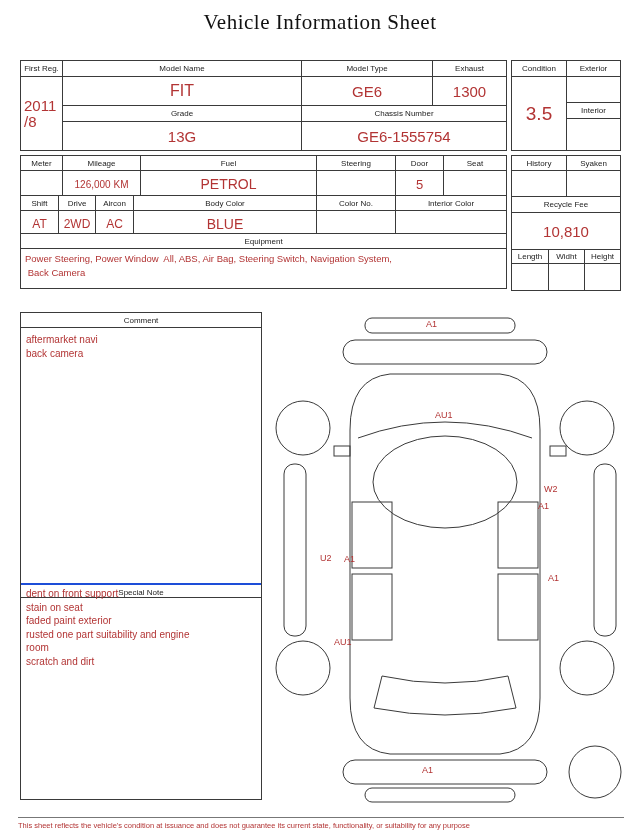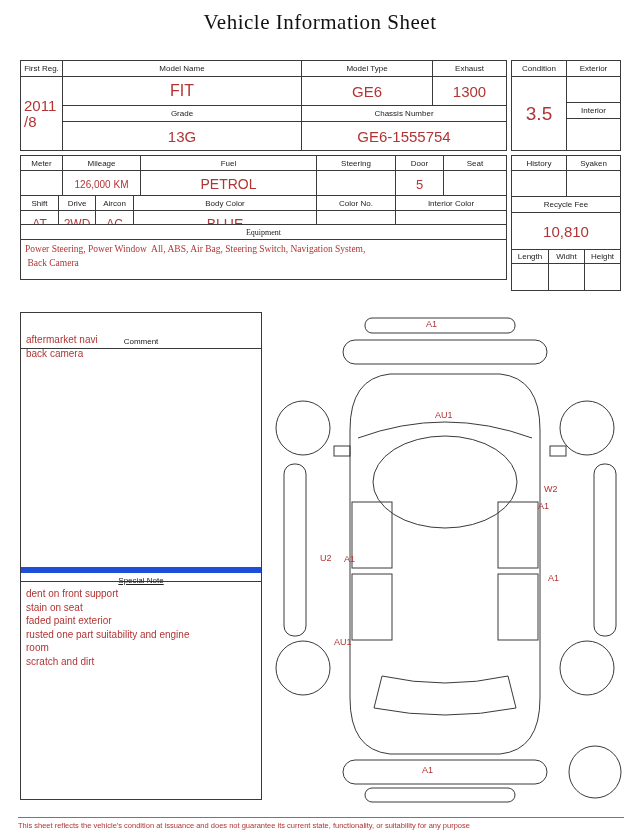--- a/index.html
+++ b/index.html
@@ -17,35 +17,35 @@
   .fs13 { font-size:13px; } .fs12 { font-size:12px; } .fs10 { font-size:10px; }
 
   tr.r16 { height:16px;padding-left:33px; } tr.r29 { height:29px; } tr.r26 { height:26px; } tr.r32 { height:32px; }
   tr.r15 { height:15px; } tr.r27 { height:27px; } tr.r14 { height:14px; }
   tr.r38 { height:38px; } tr.r40 { height:40px; }
 
   #t1  { left:20px;  top:60px; }
   #t1r { left:511px; top:60px; }
   #t2a { left:20px;  top:155px; }
   #t2b { left:20px;  top:195px; }
-  #t2c { left:20px;  top:224px;font-family:Liberation Serif, serif; }
+  #t2c { left:20px;  top:233px; }
   #r2a { left:511px; top:155px; }
   #r2b { left:511px; top:196px; }
   #r2c { left:511px; top:249px; }
 
   .firstreg-val { text-align:left; padding-left:3px; font-size:15px; line-height:16px; }
   .equip { text-align:left; padding:3px 4px; font-size:9.5px; line-height:1.45;
            white-space:pre-wrap; vertical-align:top; color:#b23434; }
 
   .comment-box { position:absolute; left:20px; top:312px; width:242px; height:488px;
                  border:1px solid #3a3a3a; background:#fff; }
   .box-hdr { position:absolute; left:0; right:0; height:15px; line-height:15px;
              text-align:center; font-size:8px; border-bottom:1px solid #3a3a3a; background:#fff; }
-  .hdr-top { top:0;margin-top:21px; }
-  .hdr-sn  { top:254px; border-top:6px solid #1d4ed8;text-decoration:underline; }
+  .hdr-top { top:0; }
+  .hdr-sn  { top:270px; border-top:2px solid #1d4ed8; }
   .red-lines { position:absolute; left:5px; right:4px; color:#b23434; font-size:10px; line-height:13.5px; }
   .comment-content { top:20px; }
   .sn-content { top:274px; }
 
   .diagram { position:absolute; left:270px; top:310px; width:360px; height:498px; }
   .diagram svg { position:absolute; left:0; top:0; }
   .ann { position:absolute; color:#b23434; font-size:9px; line-height:10px; }
   .ann0 { left:156px; top:9px; }   .ann1 { left:165px; top:100px; }
   .ann2 { left:274px; top:174px; } .ann3 { left:268px; top:191px; }
   .ann4 { left:50px;  top:243px; } .ann5 { left:74px;  top:244px; }

